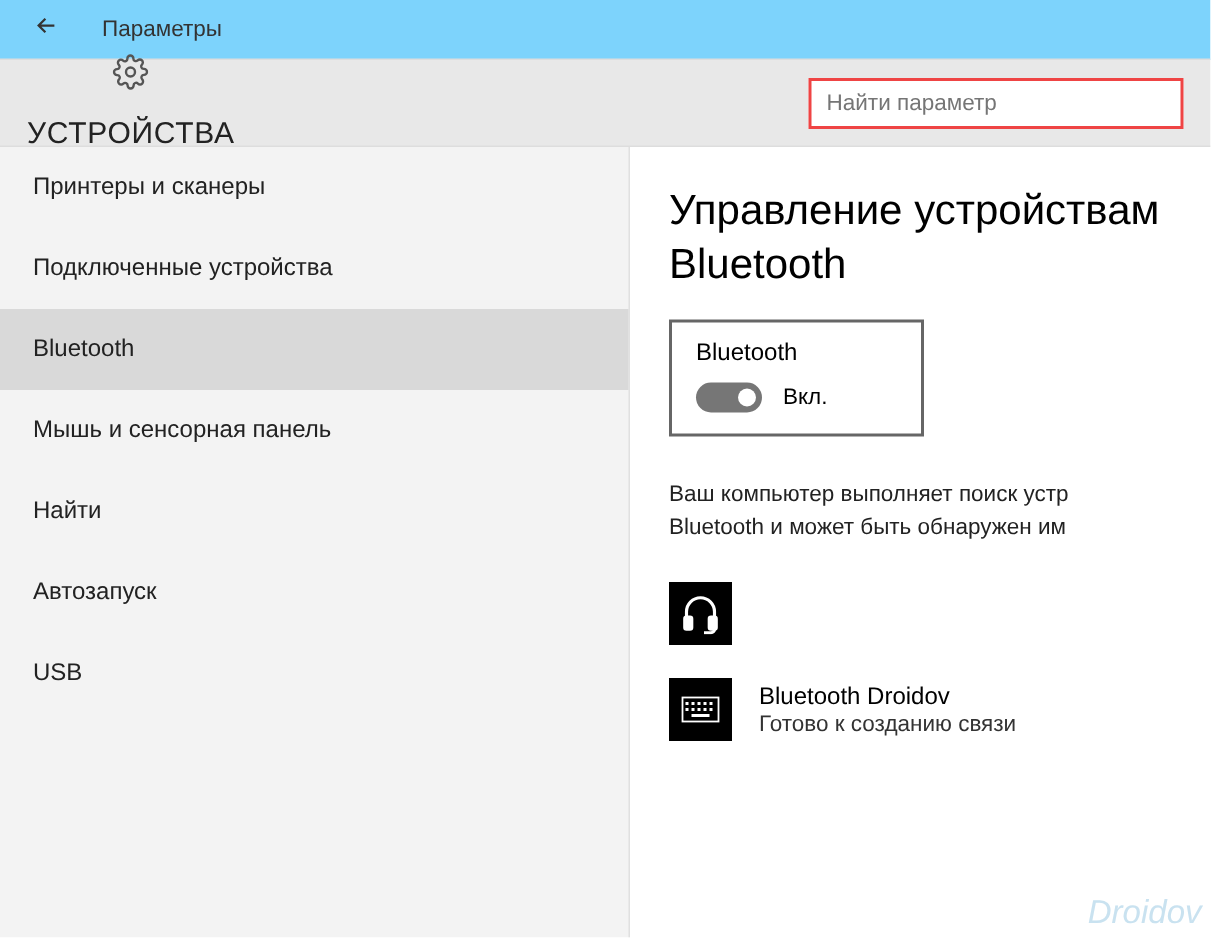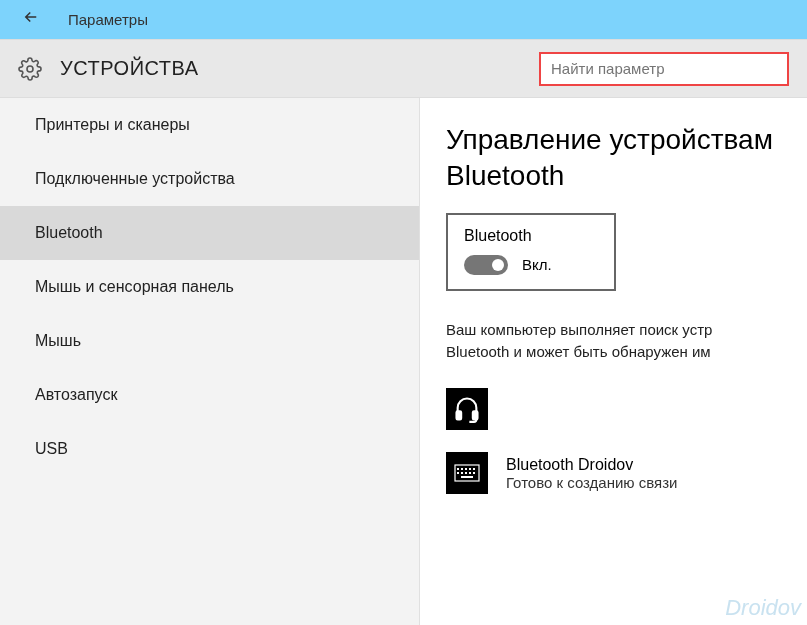--- a/index.html
+++ b/index.html
@@ -1,27 +1,27 @@
 <!DOCTYPE html>
 <html><head>
   <meta charset="utf-8">
   <style>
     * { margin: 0; padding: 0; box-sizing: border-box; font-family: "Segoe UI", Tahoma, sans-serif; }
     body { width: 807px; height: 625px; background: #fff; overflow: hidden; color: #000; }
     .titlebar { height: 40px; background: #7dd3fc; display: flex; align-items: center; padding: 0 12px; border-bottom: 1px solid #ddd; }
     .back-arrow { font-size: 20px; color: #333; cursor: pointer; padding: 8px 10px; }
     .title { font-size: 15px; margin-left: 18px; color: #333; }
     .header-row { height: 58px; background: #e8e8e8; display: flex; align-items: center; padding: 0 18px; justify-content: space-between; border-bottom: 1px solid #ddd; }
-    .header-left { display: flex; align-items: center; gap: 18px; }
+    .header-left { display: flex; align-items: center; gap: 18px; flex-direction: column; }
     .gear-icon { width: 24px; height: 24px; display:flex; align-items:center; justify-content:center; }
     .category-title { font-size: 20px; letter-spacing: 0.5px; color: #222; }
     .search-box { width: 250px; height: 34px; border: 2px solid #ef4444; background: #fff; padding: 0 10px; font-size: 15px; color: #666; outline: none; }
     .body-area { display: flex; height: calc(100% - 98px); }
     .sidebar { width: 420px; background: #f3f3f3; border-right: 1px solid #e0e0e0; }
-    .sidebar-item { padding: 18px 35px; font-size: 16px; color: #222; cursor: pointer; }
+    .sidebar-item { padding: 18px 22px; font-size: 16px; color: #222; cursor: pointer; }
     .sidebar-item.selected { background: #d9d9d9; }
     .content { flex: 1; padding: 24px 0 0 26px; background: #fff; overflow: hidden; }
     .content h1 { font-size: 28px; font-weight: 400; line-height: 1.3; margin-bottom: 18px; white-space: nowrap; }
     .toggle-box { border: 2px solid #666; padding: 12px 16px 14px 16px; width: 170px; margin-bottom: 20px; }
     .toggle-label { font-size: 16px; margin-bottom: 10px; }
     .toggle-row { display: flex; align-items: center; gap: 14px; }
     .toggle { width: 44px; height: 20px; background: #767676; border-radius: 10px; position: relative; cursor: pointer; }
     .toggle-knob { width: 12px; height: 12px; background: #fff; border-radius: 50%; position: absolute; top: 4px; right: 4px; }
     .toggle-state { font-size: 15px; }
     .status-text { font-size: 15px; color: #222; line-height: 1.45; margin-bottom: 26px; white-space: nowrap; margin-top: 28px; }
@@ -56,21 +56,21 @@
   </div>
   <input class="search-box" placeholder="Найти параметр" style="">
 </div>
 
 <div class="body-area">
   <div class="sidebar">
     <div class="sidebar-item">Принтеры и сканеры</div>
     <div class="sidebar-item">Подключенные устройства</div>
     <div class="sidebar-item selected">Bluetooth</div>
     <div class="sidebar-item">Мышь и сенсорная панель</div>
-    <div class="sidebar-item">Мышь</div>
+    <div class="sidebar-item">Найти</div>
     <div class="sidebar-item">Автозапуск</div>
     <div class="sidebar-item">USB</div>
   </div>
 
   <div class="content">
     <h1>
       <span>Управление устройствам</span><br>
       <span>Bluetooth</span>
     </h1>
 

